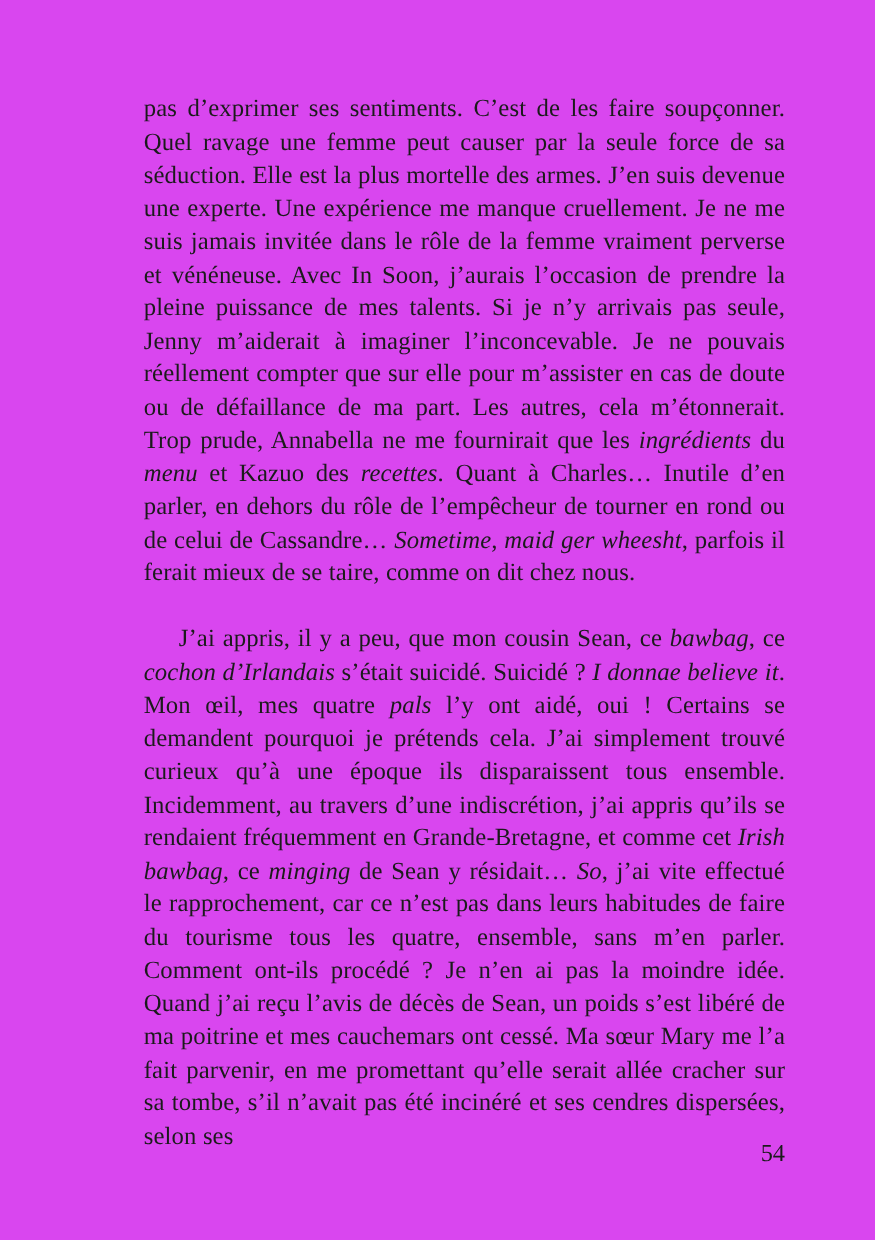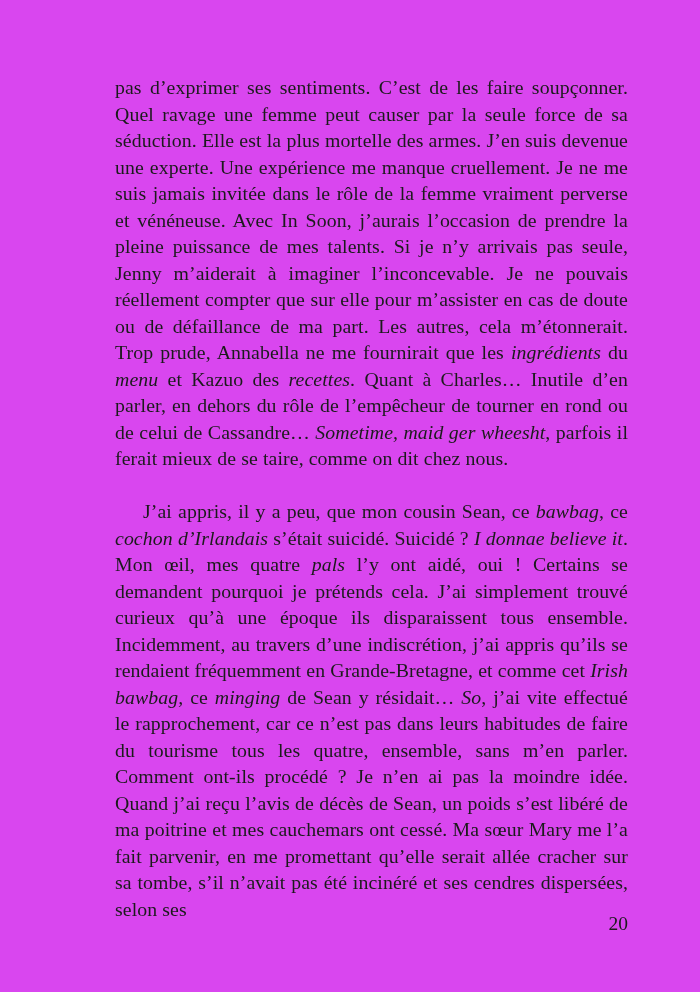--- a/index.html
+++ b/index.html
@@ -54,14 +54,14 @@
   }
 </style>
 </head>
 <body>
 
 <div class="page">
   <div class="text-block">
       <p class="para"><span>pas d’exprimer ses sentiments. C’est de les faire soupçonner. Quel ravage une femme peut causer par la seule force de sa séduction. Elle est la plus mortelle des armes. J’en suis devenue une experte. Une expérience me manque cruellement. Je ne me suis jamais invitée dans le rôle de la femme vraiment perverse et vénéneuse. Avec In Soon, j’aurais l’occasion de prendre la pleine puissance de mes talents. Si je n’y arrivais pas seule, Jenny m’aiderait à imaginer l’inconcevable. Je ne pouvais réellement compter que sur elle pour m’assister en cas de doute ou de défaillance de ma part. Les autres, cela m’étonnerait. Trop prude, Annabella ne me fournirait que les </span><i>ingrédients</i><span> du </span><i>menu</i><span> et Kazuo des </span><i>recettes</i><span>. Quant à Charles… Inutile d’en parler, en dehors du rôle de l’empêcheur de tourner en rond ou de celui de Cassandre… </span><i>Sometime, maid ger wheesht</i><span>, parfois il ferait mieux de se taire, comme on dit chez nous.</span></p>
       <p class="para indent"><span>J’ai appris, il y a peu, que mon cousin Sean, ce </span><i>bawbag</i><span>, ce </span><i>cochon d’Irlandais</i><span> s’était suicidé. Suicidé&nbsp;? </span><i>I donnae believe it</i><span>. Mon œil, mes quatre </span><i>pals</i><span> l’y ont aidé, oui&nbsp;! Certains se demandent pourquoi je prétends cela. J’ai simplement trouvé curieux qu’à une époque ils disparaissent tous ensemble. Incidemment, au travers d’une indiscrétion, j’ai appris qu’ils se rendaient fréquemment en Grande-Bretagne, et comme cet </span><i>Irish bawbag,</i><span> ce </span><i>minging</i><span> de Sean y résidait… </span><i>So</i><span>, j’ai vite effectué le rapprochement, car ce n’est pas dans leurs habitudes de faire du tourisme tous les quatre, ensemble, sans m’en parler. Comment ont-ils procédé&nbsp;? Je n’en ai pas la moindre idée. Quand j’ai reçu l’avis de décès de Sean, un poids s’est libéré de ma poitrine et mes cauchemars ont cessé. Ma sœur Mary me l’a fait parvenir, en me promettant qu’elle serait allée cracher sur sa tombe, s’il n’avait pas été incinéré et ses cendres dispersées, selon ses</span></p>
     </div>
-  <div class="page-number">20</div>
+  <div class="page-number">54</div>
 </div>
 
 </body></html>

